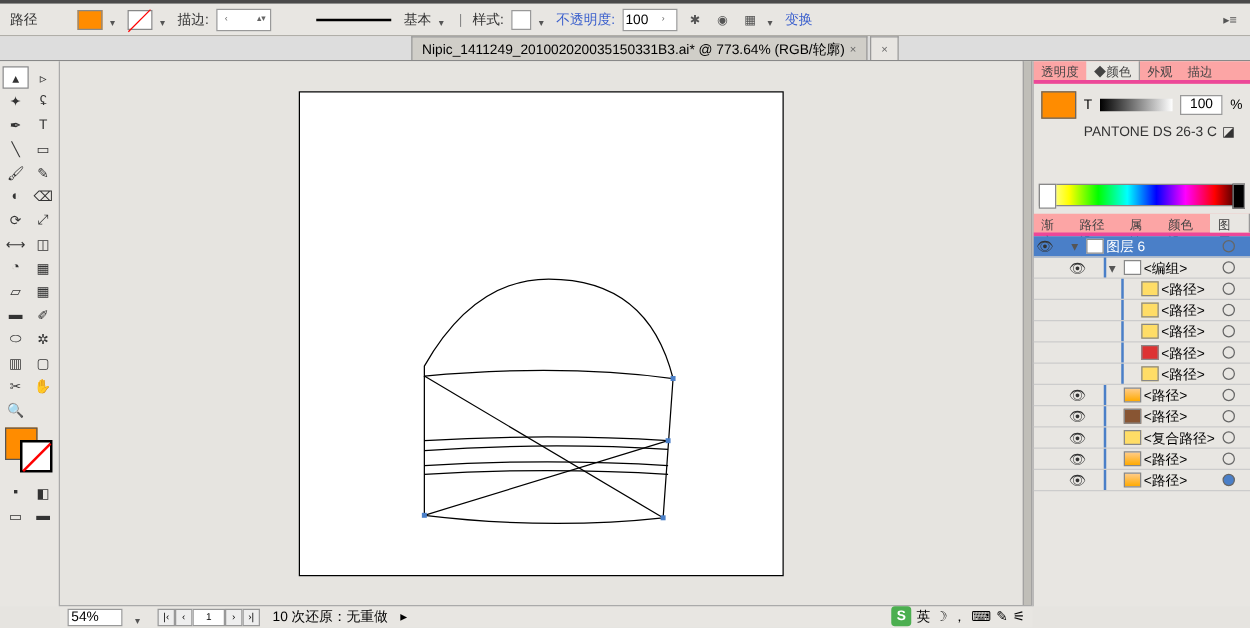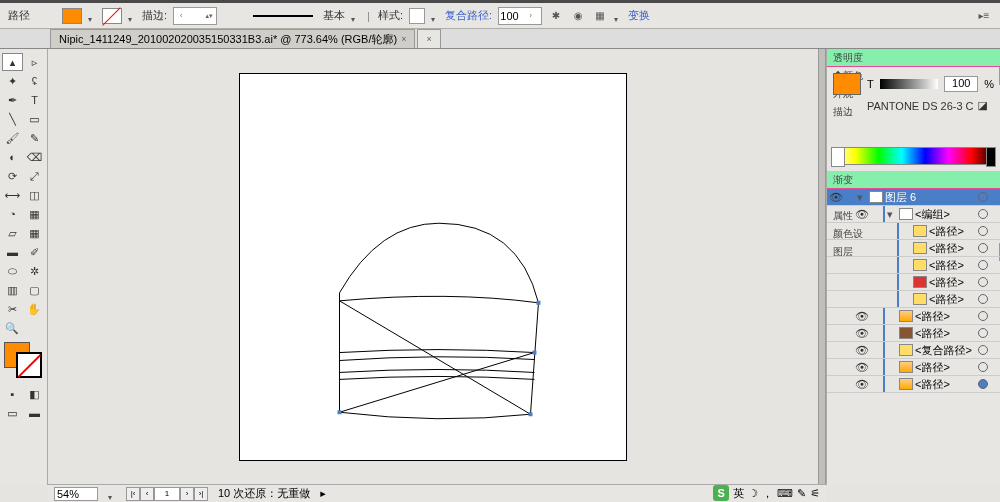--- a/index.html
+++ b/index.html
@@ -11,38 +11,38 @@
 .stroke-none { width: 20px; height: 16px; border: 1px solid #888; background: #fff; position: relative; }
 .stroke-none::after { content: ''; position: absolute; width: 140%; height: 1px; background: red; top: 50%; left: -20%; transform: rotate(-45deg); }
 .arrow-down { width: 8px; height: 8px; display: inline-block; }
 .arrow-down::after { content: '▾'; font-size: 8px; color: #555; }
 .input-spinner { width: 44px; height: 18px; border: 1px solid #999; background: #fff; display: inline-flex; align-items: center; }
 .input-spinner span { flex: 1; text-align: center; }
 .input-spinner .sp { width: 10px; font-size: 7px; color: #666; line-height: 7px; }
 .stroke-line { width: 60px; height: 2px; background: #000; display: inline-block; margin: 0 4px; }
 .link-text { color: #3a5fcd; cursor: pointer; }
 .sep { color: #888; margin: 0 2px; }
-.tabs-bar { height: 20px; background: #ddd; border-bottom: 1px solid #888; display: flex; padding-left: 50px; }
+.tabs-bar { height: 20px; background: #ddd; border-bottom: 1px solid #888; display: flex; padding-left: 50px; justify-content: center; }
 .tab { background: #e8e6e2; border: 1px solid #999; border-bottom: none; padding: 2px 8px; font-size: 10px; display: flex; align-items: center; gap: 4px; margin-right: 2px; }
 .tab.inactive { background: #d0cec8; }
 .tab .close-x { font-size: 9px; color: #666; cursor: pointer; }
 .main-area { display: flex; height: 436px; }
 .toolbox { width: 48px; background: #e8e6e2; border-right: 1px solid #aaa; padding: 4px 2px; display: flex; flex-direction: column; gap: 1px; }
 .tool-row { display: flex; gap: 1px; }
 .tool { width: 21px; height: 18px; border: 1px solid transparent; display: flex; align-items: center; justify-content: center; cursor: pointer; font-size: 11px; color: #333; }
 .tool.sel { background: #fff; border-color: #888; }
 .fill-stroke { position: relative; width: 40px; height: 38px; margin: 4px 2px; }
 .fill-sw { position: absolute; width: 26px; height: 26px; background: #ff8c00; border: 1px solid #555; top: 0; left: 0; }
 .stroke-sw { position: absolute; width: 26px; height: 26px; background: #fff; border: 2px solid #000; top: 10px; left: 12px; }
 .stroke-sw.none::after { content: ''; position: absolute; width: 140%; height: 2px; background: red; top: 50%; left: -20%; transform: rotate(-45deg); }
 .canvas-area { flex: 1; background: #e6e4e0; position: relative; display: flex; align-items: center; justify-content: center; }
 .artboard { width: 388px; height: 388px; background: #fff; border: 1px solid #000; position: relative; }
 .artboard svg { width: 100%; height: 100%; }
 .panels { width: 174px; background: #e8e6e2; border-left: 1px solid #aaa; display: flex; flex-direction: column; }
-.panel-tabs { display: flex; background: #86efac; height: 18px; border-bottom: 1px solid #ec4899; flex-direction: column; }
+.panel-tabs { display: flex; background: #fca5a5; height: 18px; border-bottom: 3px solid #ec4899; }
 .panel-tab { padding: 2px 6px; font-size: 10px; color: #444; cursor: pointer; }
 .panel-tab.active { background: #e8e6e2; border-right: 1px solid #999; }
 .color-panel { padding: 6px; height: 78px; }
 .color-panel .row { display: flex; align-items: center; gap: 6px; margin-bottom: 4px; }
 .color-panel .fill-mini { width: 28px; height: 22px; background: #ff8c00; border: 1px solid #666; }
 .color-panel .slider { flex: 1; height: 10px; background: linear-gradient(to right, #000, #fff); }
 .color-panel .val-box { width: 34px; height: 16px; border: 1px solid #999; background: #fff; text-align: center; }
 .color-panel .name-row { font-size: 10px; color: #333; margin-left: 34px; display: flex; align-items: center; gap: 4px;}
 .spectrum { height: 18px; background: linear-gradient(to right, #fff, #ff0, #0f0, #0ff, #00f, #f0f, #f00, #000); border: 1px solid #888; margin: 2px 4px; position: relative; }
 .spectrum::before { content: ''; position: absolute; left: -1px; top: -1px; width: 12px; height: 18px; background: #fff; border: 1px solid #888; }
@@ -94,21 +94,21 @@
       <span class="sp">▴▾</span>
     </div>
   <div style="width:20px"></div>
   <span class="stroke-line"></span>
   <span class="label">基本</span>
   <span class="arrow-down"></span>
   <span class="sep">|</span>
   <span class="label">样式:</span>
   <div style="width:16px;height:16px;border:1px solid #999;background:#fff"></div>
   <span class="arrow-down"></span>
-  <span class="link-text">复合路径:</span>
+  <span class="link-text">不透明度:</span>
   <div class="input-spinner">
       <span>100</span>
       <span class="sp">›</span>
     </div>
   <span class="icon-btn">✱</span>
   <span class="icon-btn">◉</span>
   <span class="icon-btn">▦</span>
   <span class="arrow-down"></span>
   <span class="link-text">变换</span>
   <div style="flex:1"></div>

